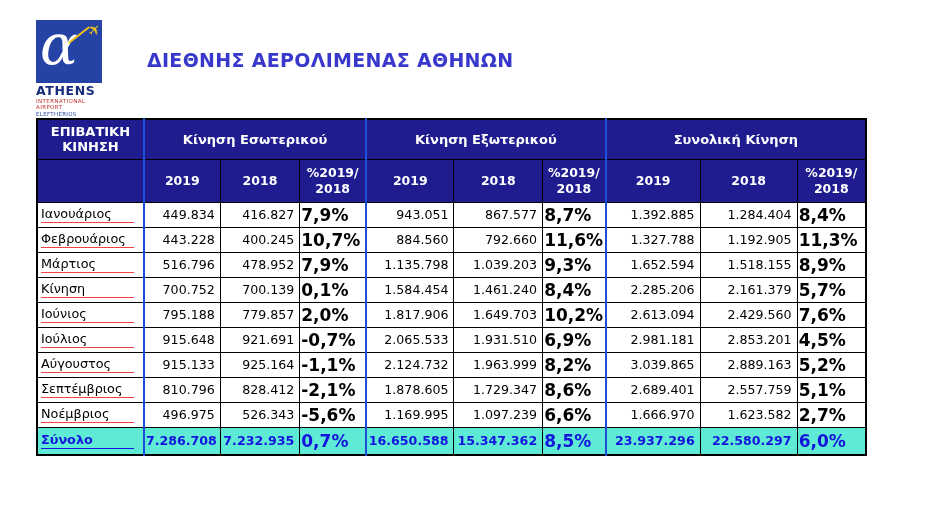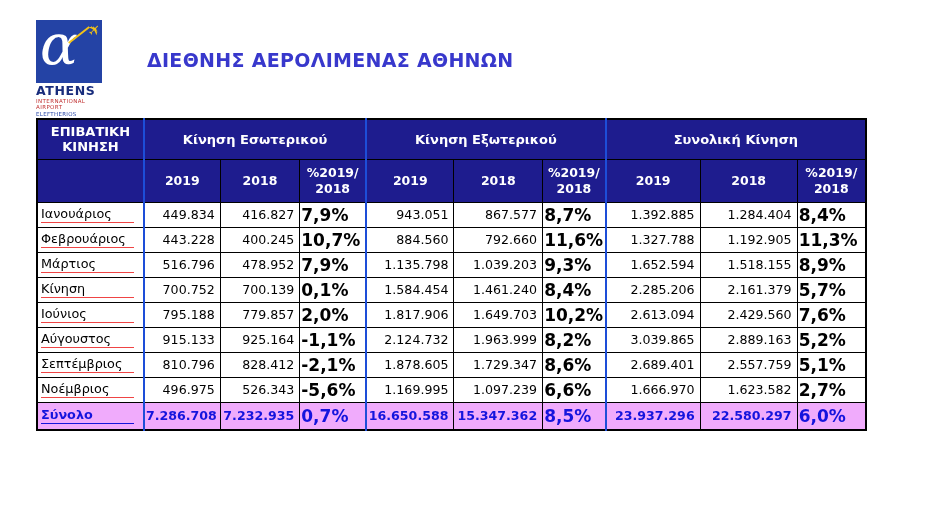--- a/index.html
+++ b/index.html
@@ -27,21 +27,21 @@
   tr.hrow1{height:40px;}
   tr.hrow1 th{font-size:13px;}
   tr.hrow2{height:43px;padding-left:28px;}
   tr.hrow2 th{font-size:12.5px;line-height:1.25;padding:0 2px;}
   tbody tr.data-row{height:25px;}
   td.month{text-align:left;padding-left:3px;font-size:12.8px;color:#000;vertical-align:middle;}
   .month-label{display:inline-block;width:calc(100% - 8px);border-bottom:1px solid #ef4444;padding-bottom:1px;}
   td.num{text-align:right;padding-right:5px;font-size:12.6px;color:#000;}
   td.pct{text-align:right;padding-right:22px;font-size:17px;color:#000;font-weight:bold;}
   tr.total-row{height:28px;}
-  tr.total-row td{background:#f0abfc;color:#1414dd;font-weight:bold;border-top:1px solid #000;}
+  tr.total-row td{background:#5eead4;color:#1414dd;font-weight:bold;border-top:1px solid #000;}
   tr.total-row .month-label{border-bottom:1px solid #1414dd;}
   tr.total-row td.month{font-size:12.8px;color:#1414dd;}
 </style>
 </head>
 <body>
 
 <div class="page">
 
   <div class="brand">
     <div class="logo">
@@ -147,20 +147,32 @@
           <td class="num">779.857</td>
           <td class="pct">2,0%</td>
           <td class="num gs">1.817.906</td>
           <td class="num">1.649.703</td>
           <td class="pct">10,2%</td>
           <td class="num gs">2.613.094</td>
           <td class="num">2.429.560</td>
           <td class="pct">7,6%</td>
         </tr>
         <tr class="data-row">
+          <td class="month"><span class="month-label">Ιούλιος</span></td>
+          <td class="num gs">915.648</td>
+          <td class="num">921.691</td>
+          <td class="pct">-0,7%</td>
+          <td class="num gs">2.065.533</td>
+          <td class="num">1.931.510</td>
+          <td class="pct">6,9%</td>
+          <td class="num gs">2.981.181</td>
+          <td class="num">2.853.201</td>
+          <td class="pct">4,5%</td>
+        </tr>
+        <tr class="data-row">
           <td class="month"><span class="month-label">Αύγουστος</span></td>
           <td class="num gs">915.133</td>
           <td class="num">925.164</td>
           <td class="pct">-1,1%</td>
           <td class="num gs">2.124.732</td>
           <td class="num">1.963.999</td>
           <td class="pct">8,2%</td>
           <td class="num gs">3.039.865</td>
           <td class="num">2.889.163</td>
           <td class="pct">5,2%</td>

